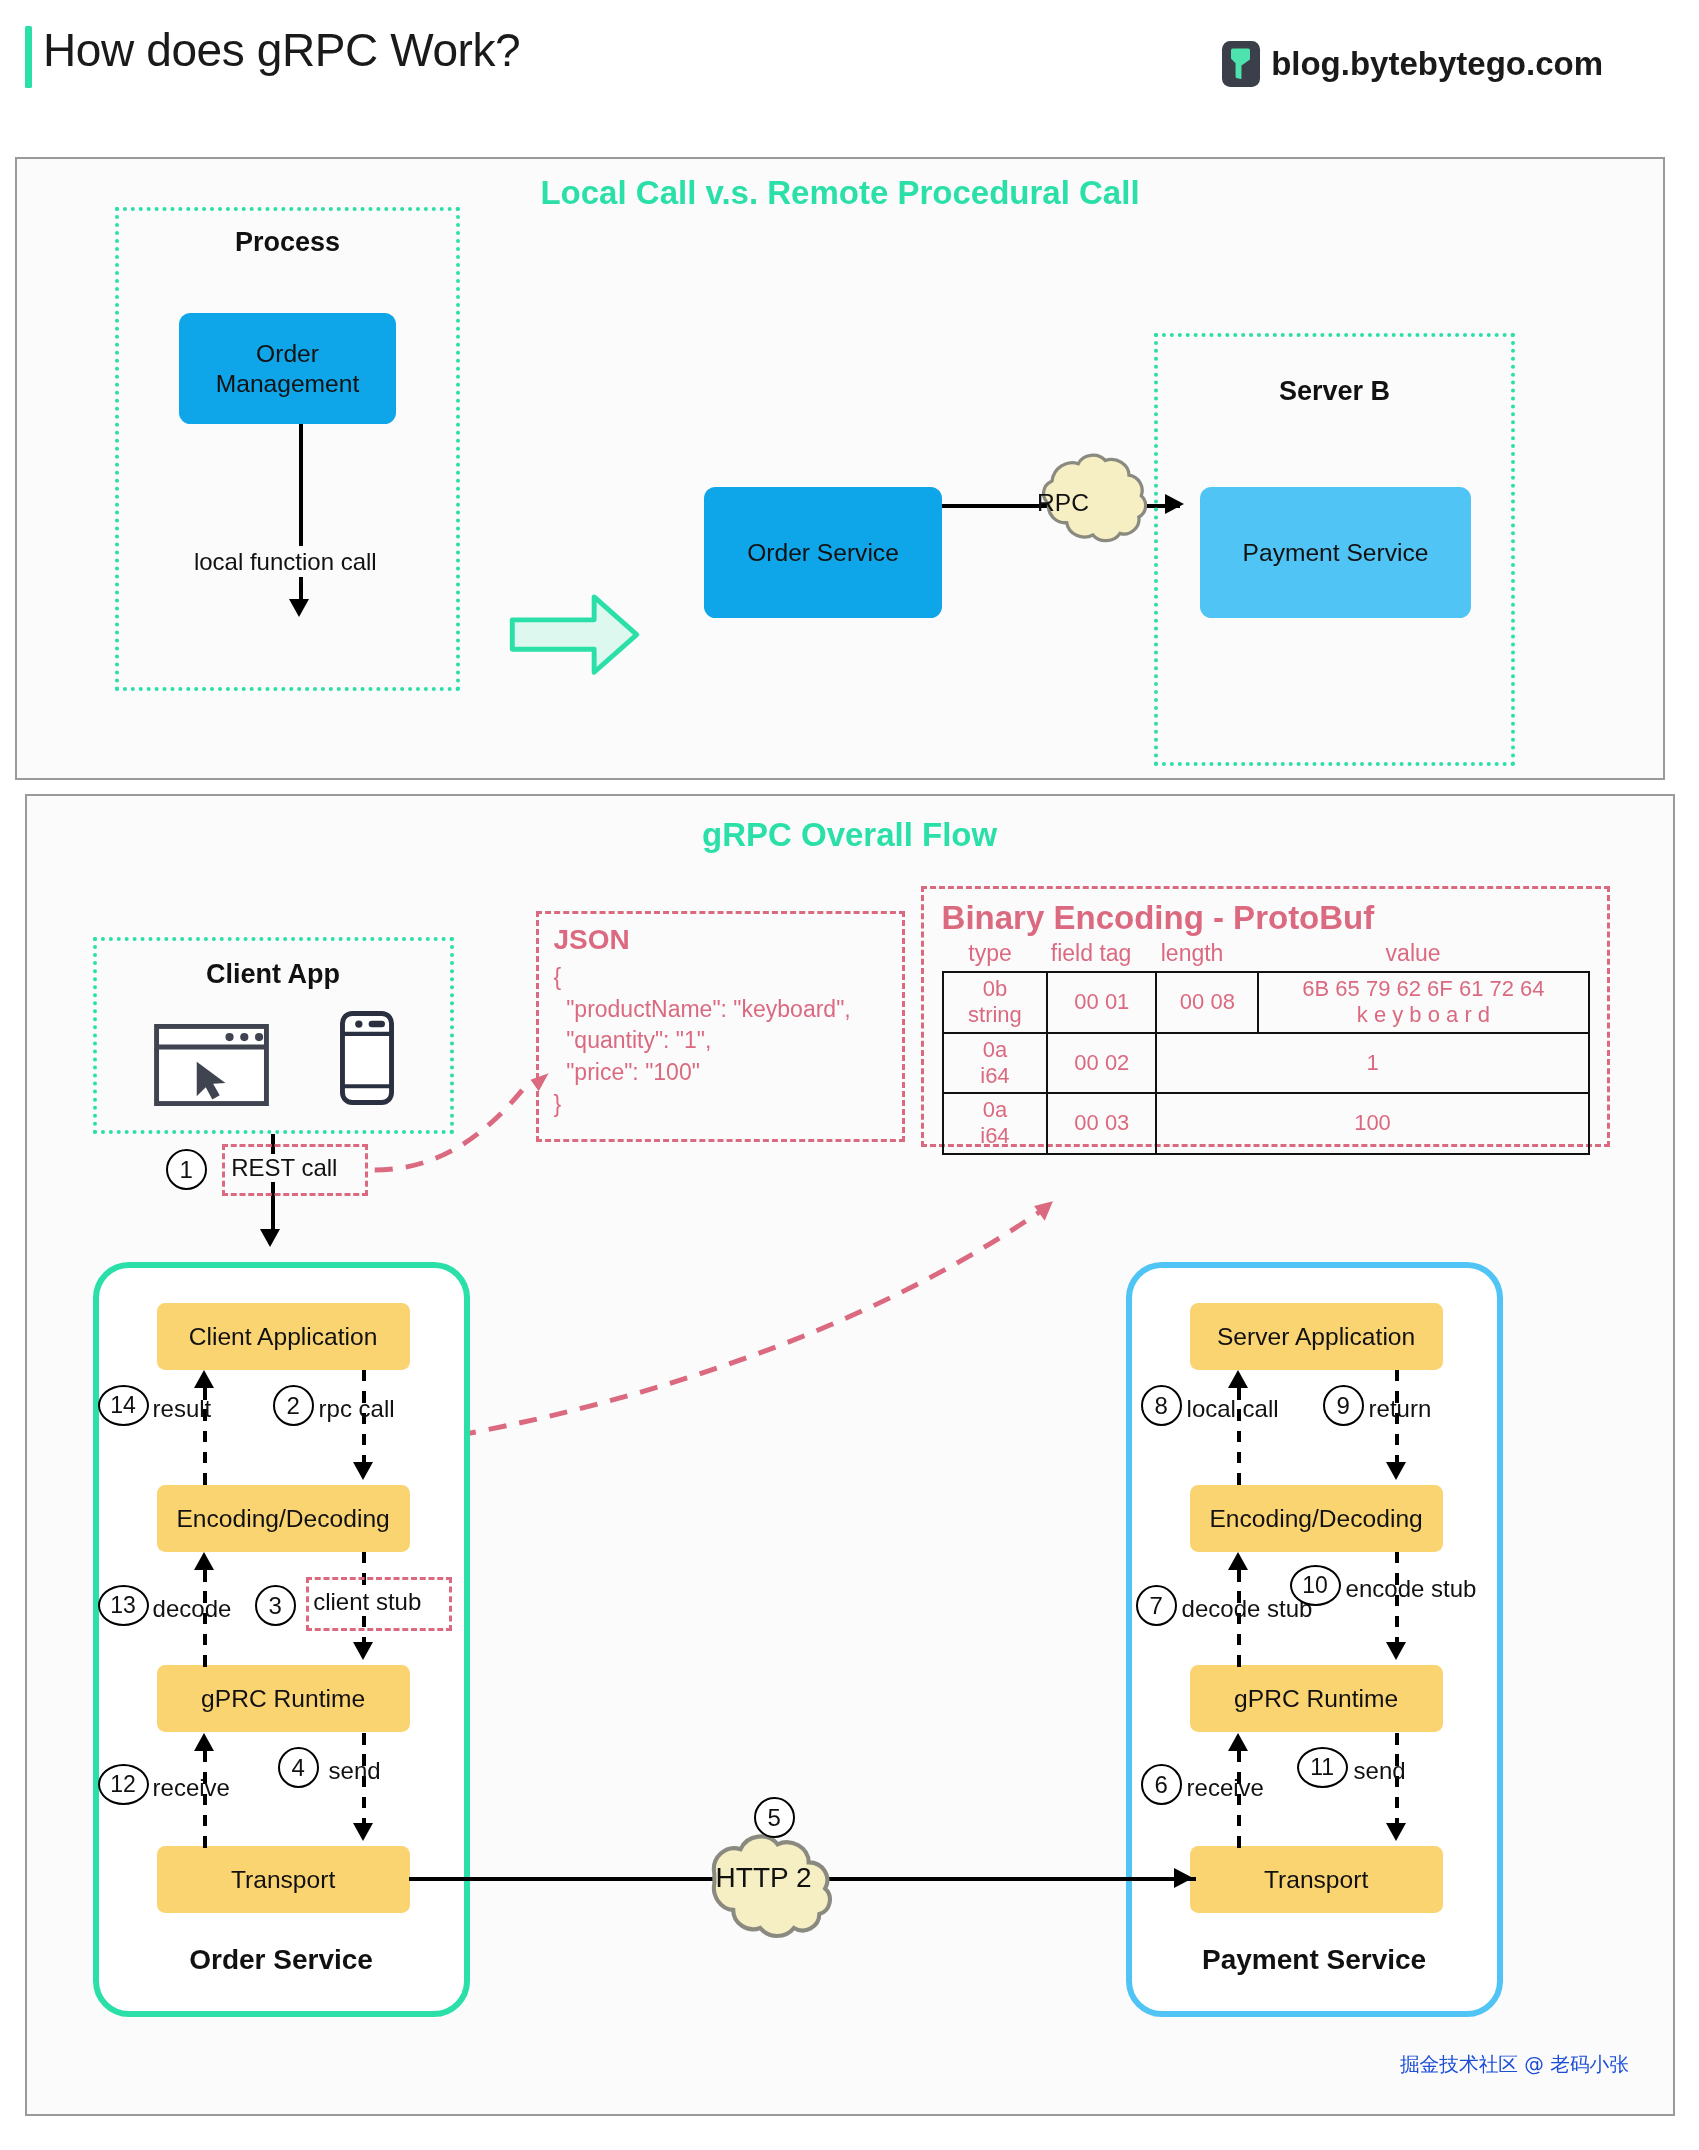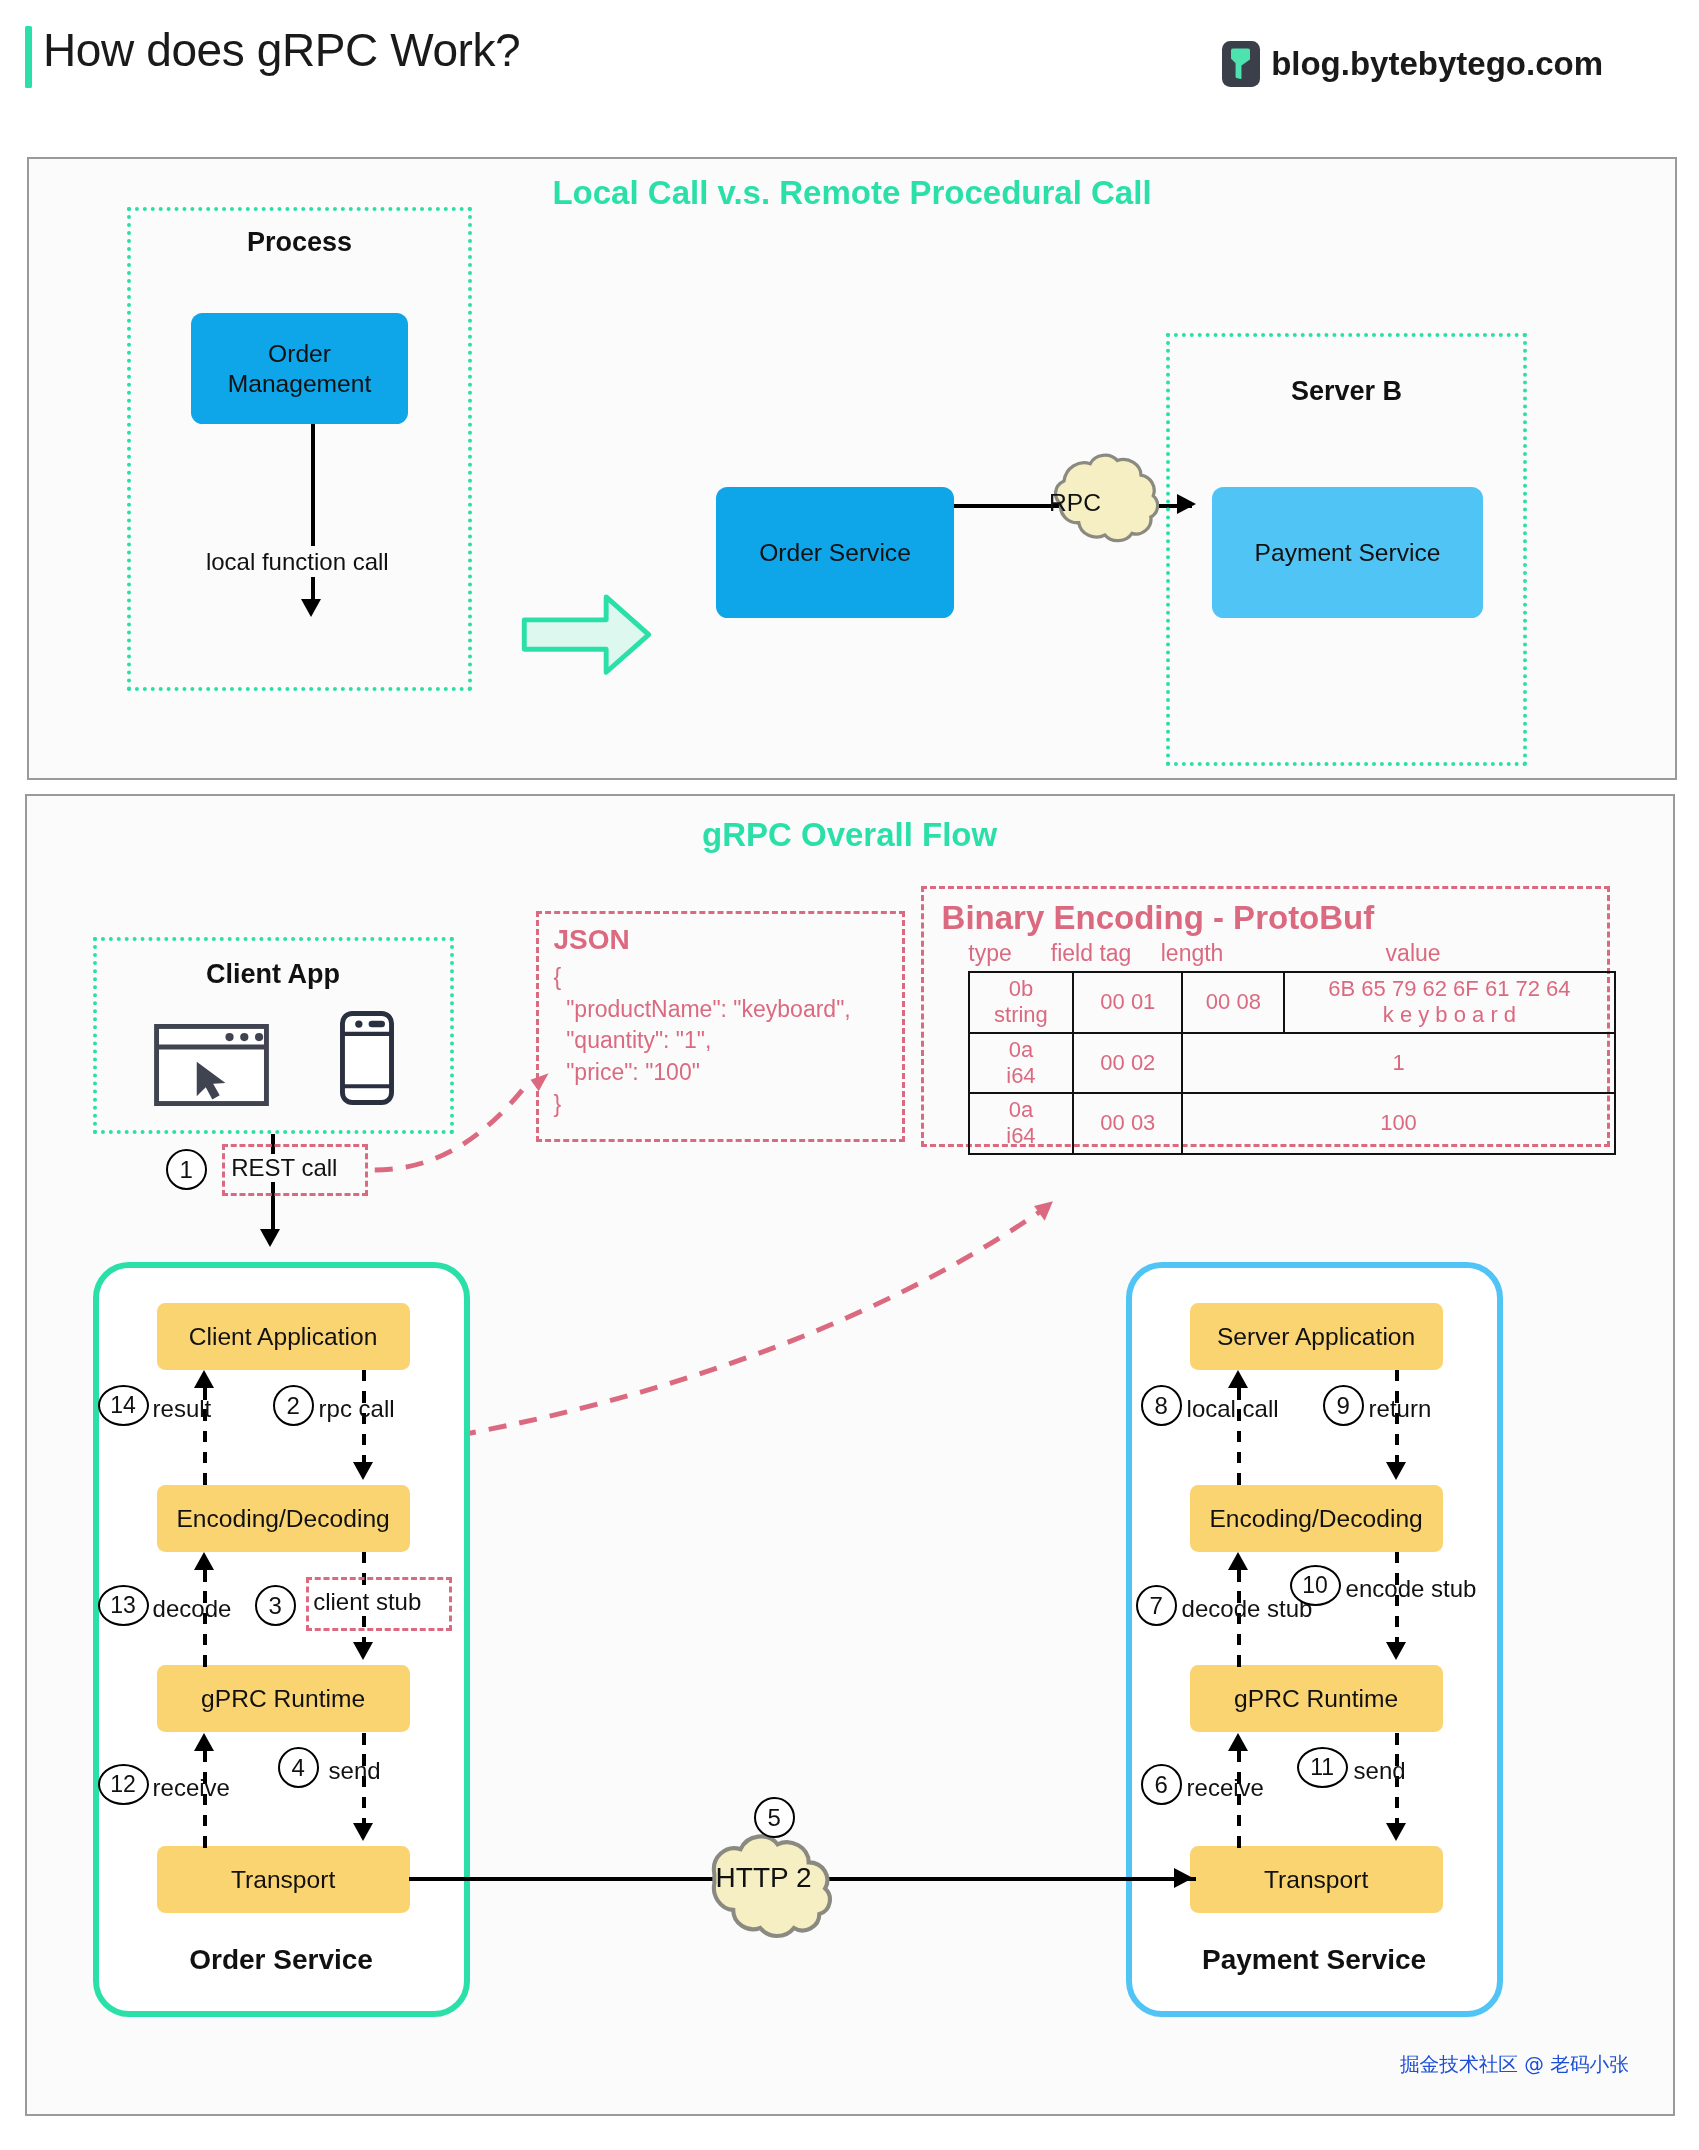--- a/index.html
+++ b/index.html
@@ -15,21 +15,21 @@
   #title-bar{left:24.6px;top:26px;width:7.4px;height:62px;background:#2BDFA8;border-radius:1.6px;}
   #page-title{left:43px;top:23px;font-size:46px;font-weight:400;color:#1a1a1a;letter-spacing:-0.4px;white-space:nowrap;text-align:right;}
   #brand{right:97px;top:41px;display:flex;align-items:center;gap:11.5px;}
   #brand-text{font-size:33px;font-weight:700;color:#1a1a1a;white-space:nowrap;}
   #brand-logo{width:38px;height:46px;border-radius:8.2px;background:#3a3f4a;position:relative;display:inline-block;}
   #brand-logo:before{content:"";position:absolute;left:9px;top:7.4px;width:19.7px;height:31px;
      background:#4ee3ae;border-radius:2.5px 2.5px 9.8px 9.8px;clip-path:polygon(0 0,100% 0,100% 35%,55% 55%,55% 100%,25% 100%,25% 48%,0 32%);}
 
   
   .panel{border:2.5px solid #9a9a9a;background:#fbfbfb;}
-  #panel-1{left:27px;top:157px;width:1650px;height:623px;}
+  #panel-1{left:15px;top:157px;width:1650px;height:623px;}
   #panel-2{left:24.6px;top:794px;width:1650px;height:1322px;}
   .panel-title{width:100%;text-align:center;font-size:33px;font-weight:700;color:#2BDFA8;position:absolute;}
   #panel-1-title{left:0;top:14.8px;}
   #panel-2-title{left:0;top:19.7px;}
 
   
   .dotted-box{border:4.9px dotted #2BDFA8;background:transparent;}
   .box-label{position:absolute;width:100%;text-align:center;font-size:27px;font-weight:700;color:#111;}
 
   
@@ -159,21 +159,21 @@
   </div>
 
   <div class="abs red-dashed" style="left:894px;top:90px;width:689px;height:261px;">
     <div class="abs red" style="left:18px;top:9.8px;font-size:33px;font-weight:700;">Binary Encoding - ProtoBuf</div>
     <div class="abs" style="left:18px;top:51px;width:648px;display:flex;font-size:23px;color:#DB6A80;">
       <span style="width:97px;text-align:center;">type</span>
       <span style="width:105px;text-align:center;">field tag</span>
       <span style="width:97px;text-align:center;">length</span>
       <span style="width:345px;text-align:center;">value</span>
     </div>
-    <table class="abs" id="pb-table" style="left:18px;top:82px;width:648px;margin-left:26px;">
+    <table class="abs" id="pb-table" style="left:18px;top:82px;width:648px;">
       <tbody>
         <tr>
           <td style="width:97px;">0b<br>string</td>
           <td style="width:105px;">00 01</td>
           <td style="width:97px;">00 08</td>
           <td style="width:349px;">
             <span>6B 65 79 62 6F 61 72 64</span><br>
             <span>k  e  y  b  o  a  r  d</span>
           </td>
         </tr>

